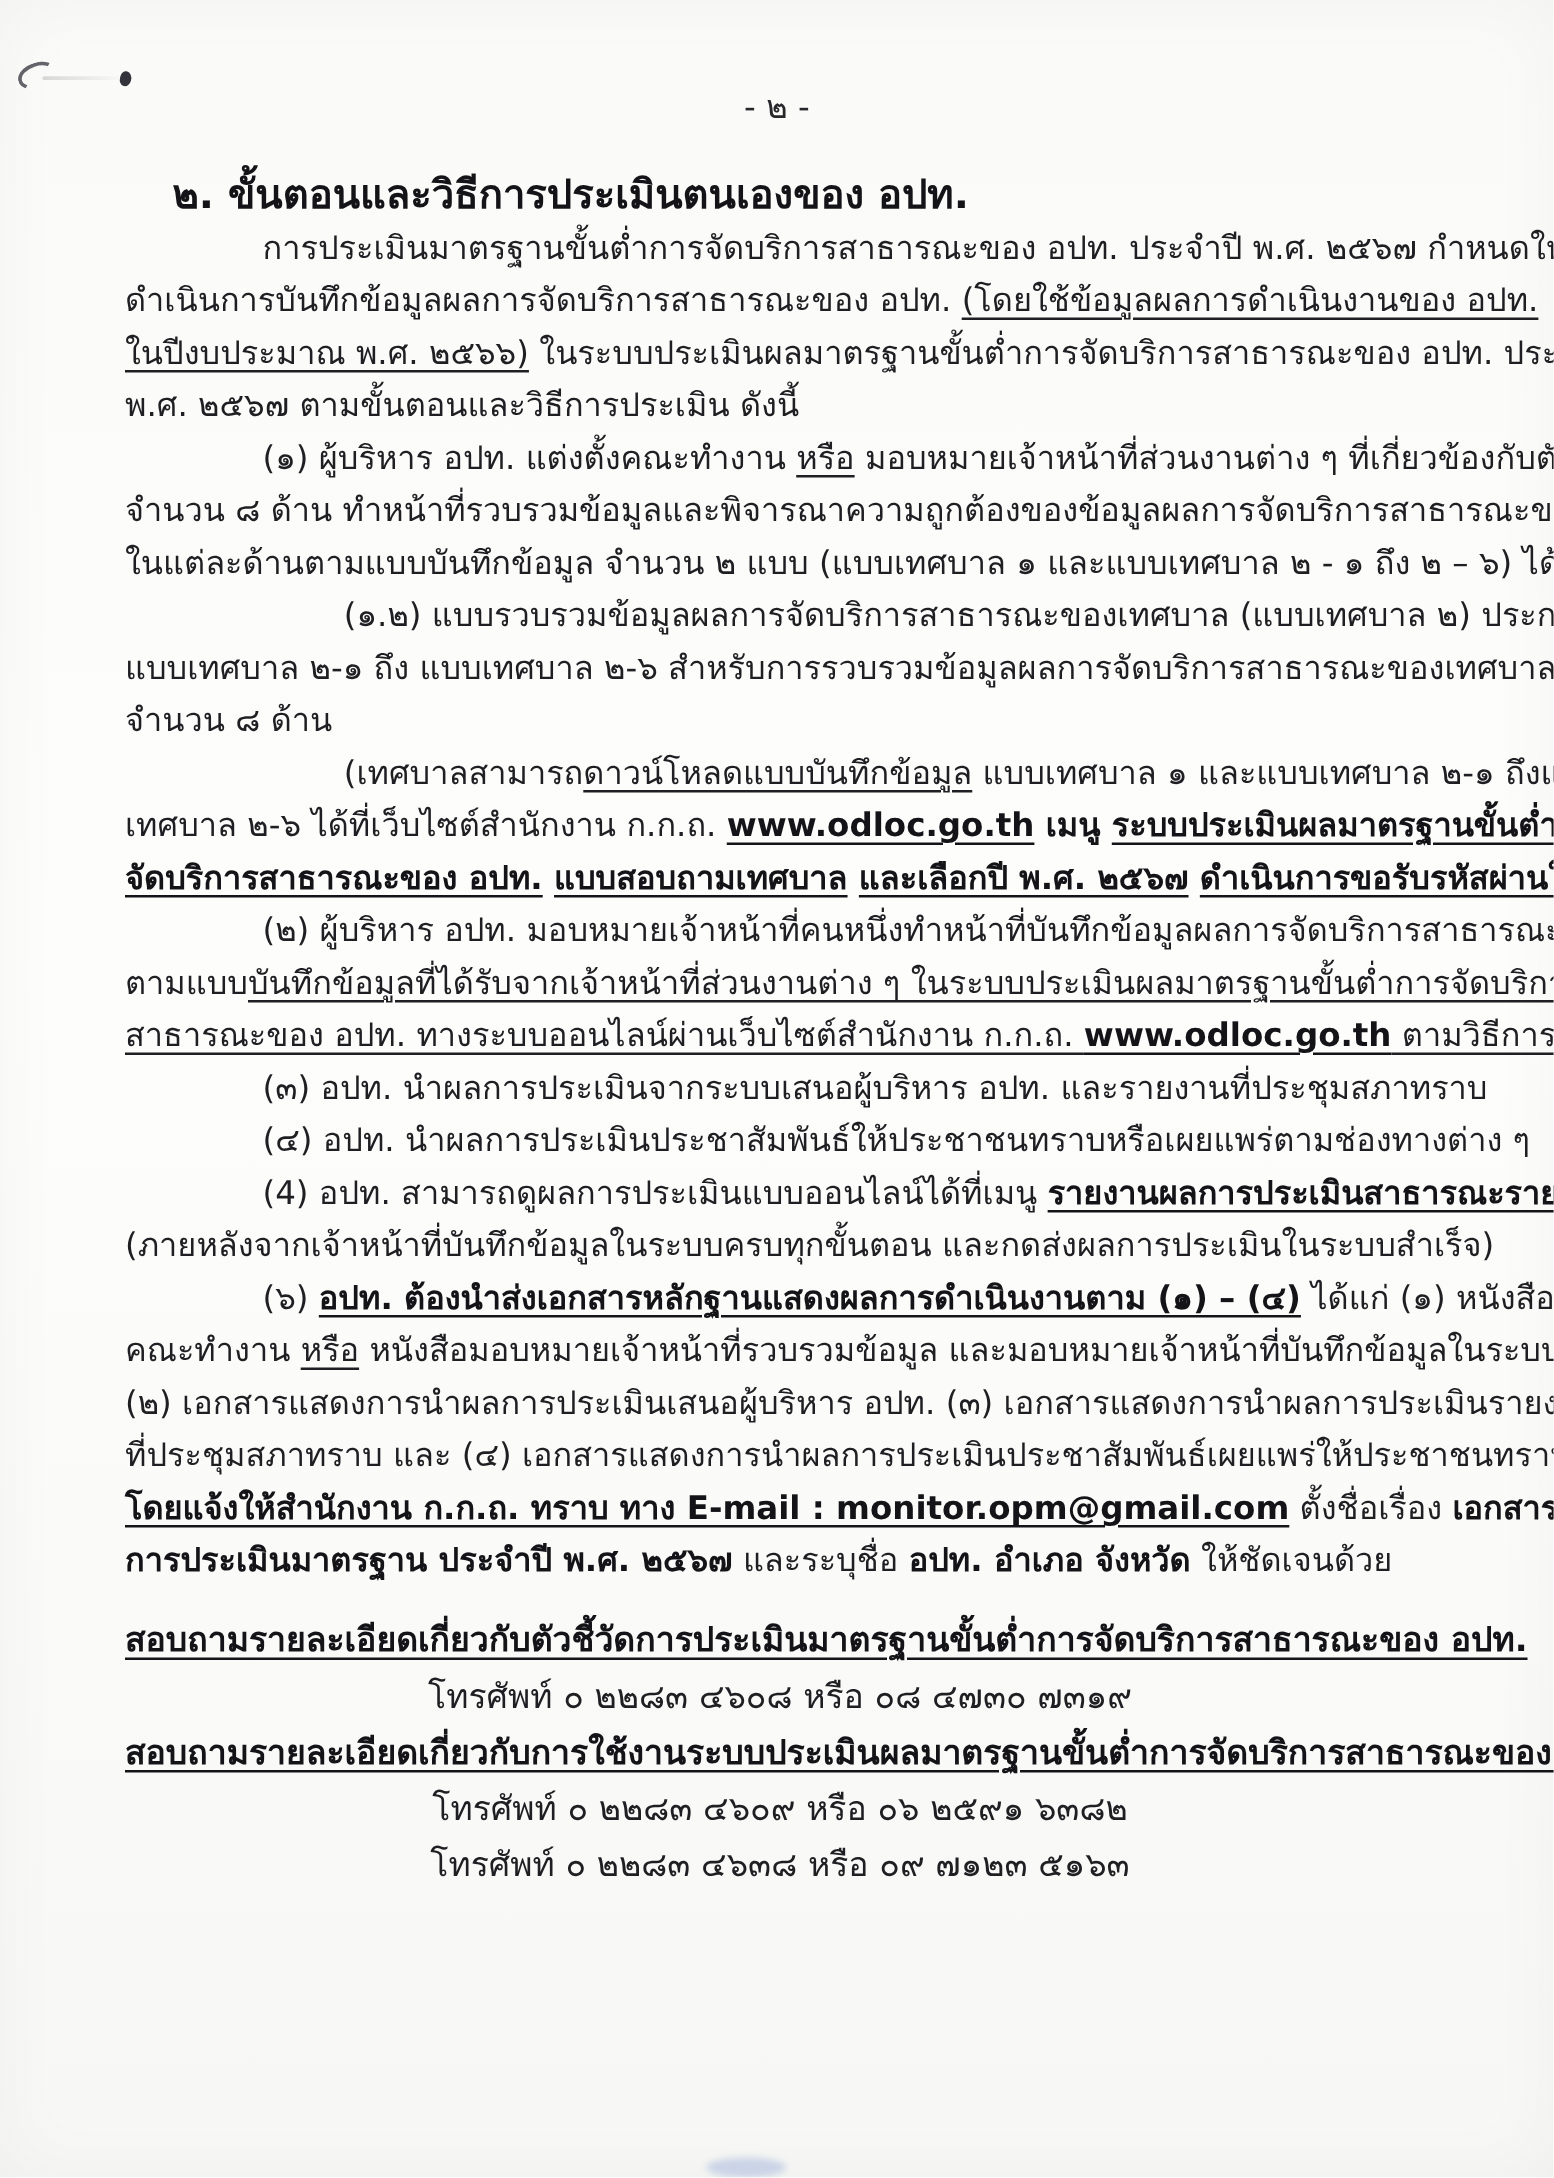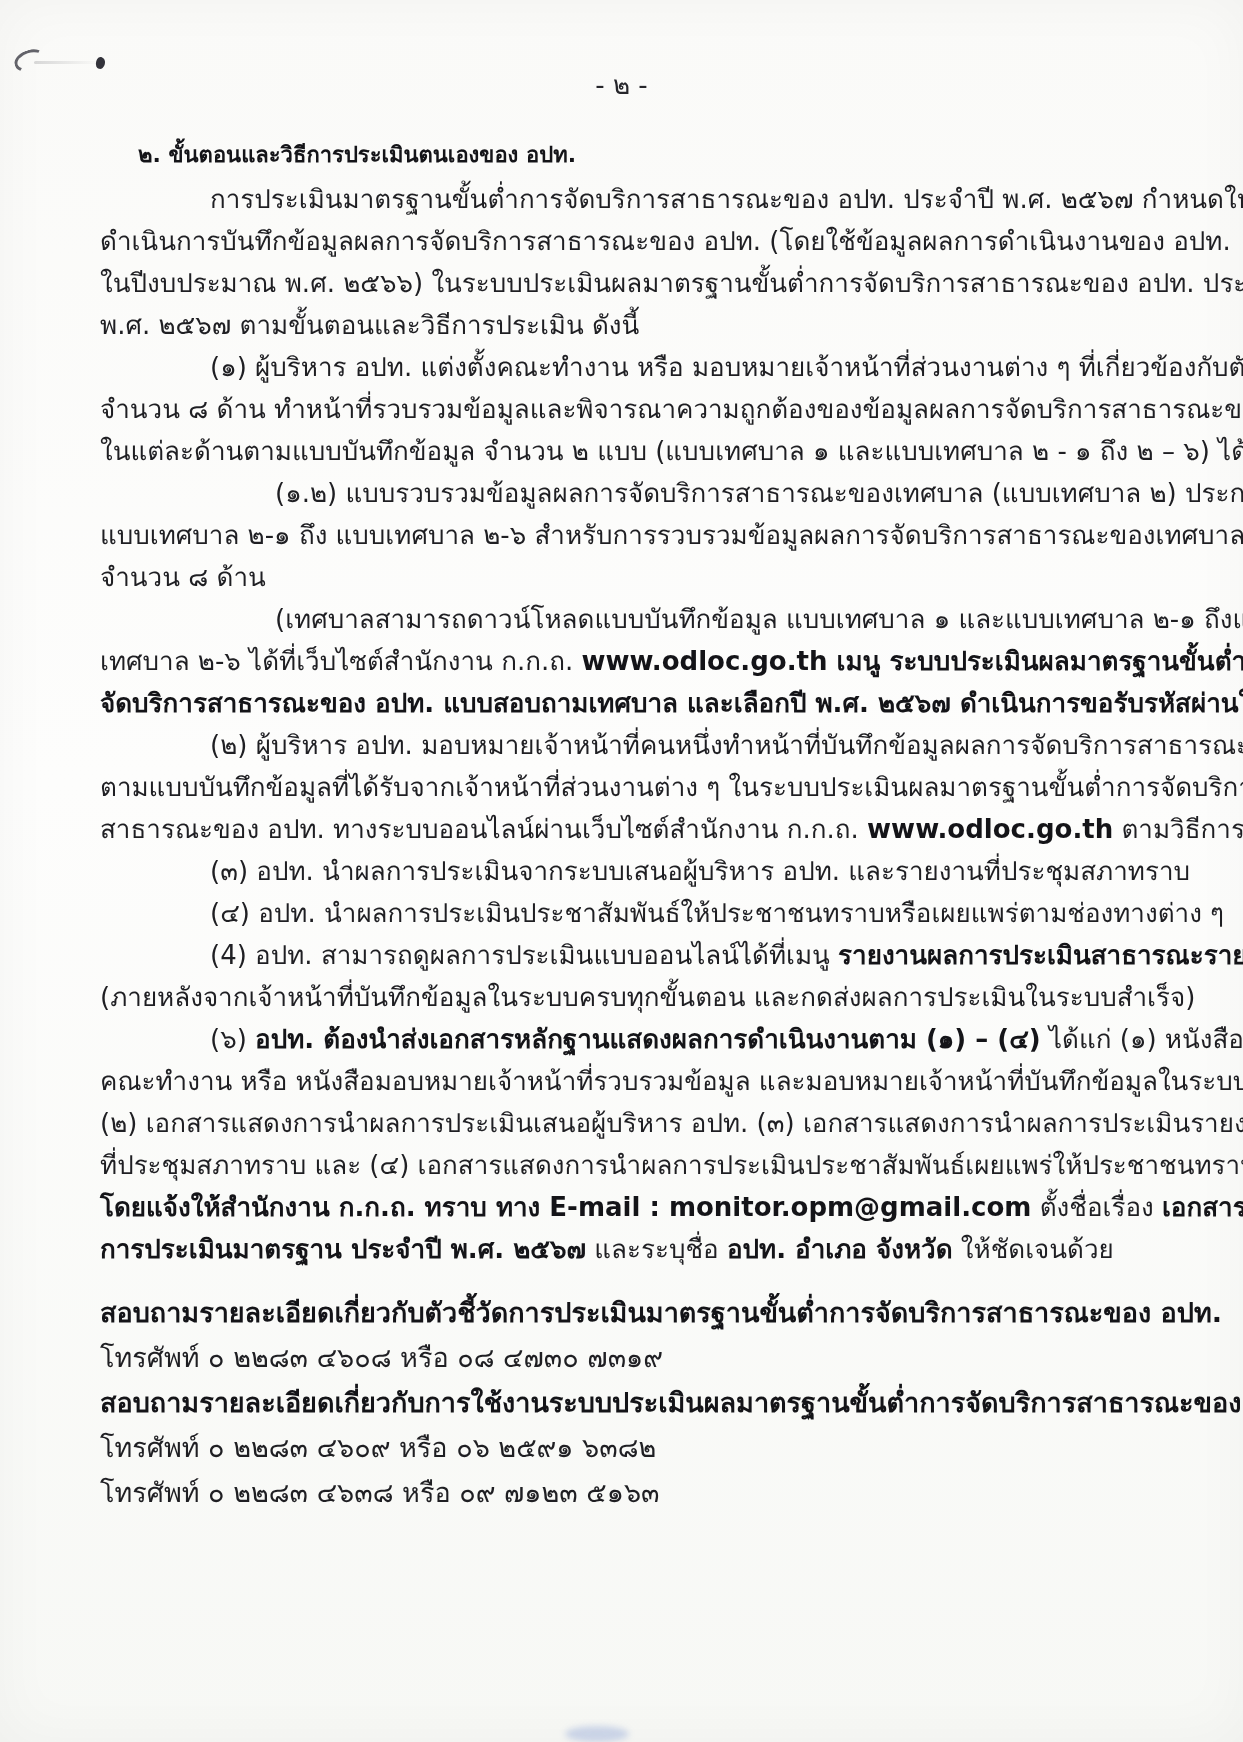--- a/index.html
+++ b/index.html
@@ -10,29 +10,29 @@
     box-shadow:inset 0 0 60px rgba(0,0,0,0.035);
     overflow:hidden;
     font-family:"DejaVu Sans","Liberation Sans",sans-serif;
     color:#1f1f23;
   }
   .page-num{
     position:absolute;top:64px;left:0;width:100%;
     text-align:center;font-size:26px;color:#26262b;
   }
   .content{position:absolute;left:100px;top:132px;width:1048px;}
-  .doc-heading{font-size:22px;font-weight:bold;line-height:46px;margin-left:38px;color:#141418;}
+  .doc-heading{font-size:32px;font-weight:bold;line-height:46px;margin-left:38px;color:#141418;}
   .line{font-size:26px;line-height:42px;white-space:nowrap;color:#1f1f23;}
   .ip{margin-left:110px;}
   .is{margin-left:175px;}
-  .c{text-align:left;}
+  .c{text-align:center;}
   .contact{margin-top:20px;}
   .contact .line{line-height:45px;font-size:27px;}
   .b{font-weight:bold;color:#141418;}
-  .u{text-underline-offset:5px;text-decoration-thickness:2px;}
+  .u{text-decoration:underline;text-underline-offset:5px;text-decoration-thickness:2px;}
   
   .staple-curve{
     position:absolute;left:14px;top:50px;width:26px;height:15px;
     border:3px solid #4a4a52;border-color:#4a4a52 transparent transparent #4a4a52;
     border-radius:50%;transform:rotate(-18deg);opacity:.85;
   }
   .staple-streak{
     position:absolute;left:34px;top:61px;width:66px;height:3px;border-radius:2px;
     background:linear-gradient(90deg,rgba(110,110,115,.25),rgba(110,110,115,0));
   }

